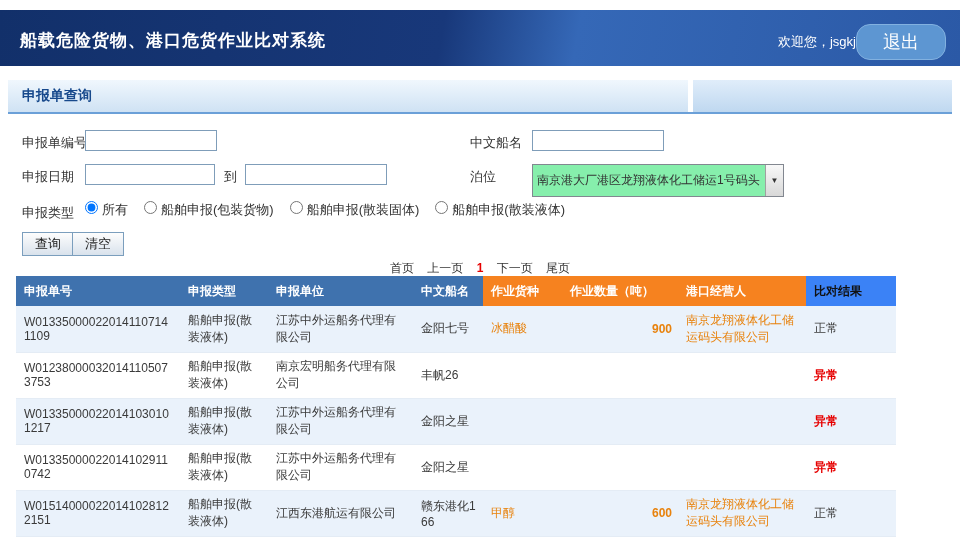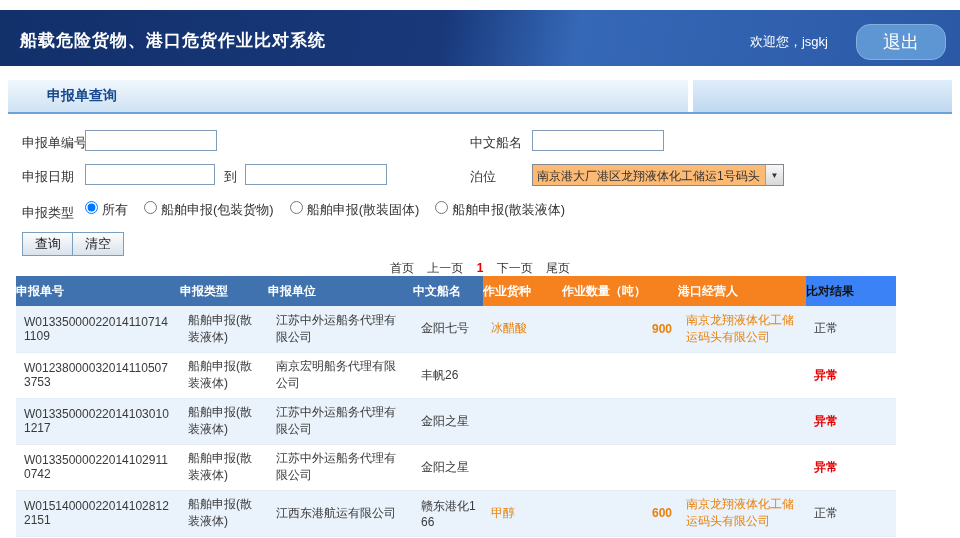--- a/index.html
+++ b/index.html
@@ -10,51 +10,51 @@
   .topbar {
     margin-top: 10px; height: 56px; position: relative;
     background: linear-gradient(100deg, #12306a 0%, #18387a 46%, #3568b7 60%, #2b59a6 100%);
   }
   .topbar-title {
     color: #fff; font-size: 17px; font-weight: bold; letter-spacing: 1px;
     padding: 19px 0 0 20px;
   }
   .topbar-right {
     position: absolute; right: 14px; top: 14px;
-    display: flex; align-items: center; gap: 28px;
+    display: flex; align-items: center; gap: 0;
     color: #fff; font-size: 13px; justify-content: center;
   }
   .logout-btn {
     background: #5d96d2; border: 1px solid #82b1e0; color: #fff;
     border-radius: 14px; padding: 5px 26px; font-size: 18px; cursor: pointer;
   }
 
   
   .section-bar {
     margin: 14px 8px 0 8px; height: 34px; position: relative;
     background: linear-gradient(#f0f7fd, #cfe2f4);
     border-bottom: 2px solid #6ba0d8;
     display: flex; align-items: center;
   }
-  .section-title { color: #17498c; font-weight: bold; font-size: 14px; padding-left: 14px; margin-left: 25px; }
+  .section-title { color: #17498c; font-weight: bold; font-size: 14px; padding-left: 14px; }
   .section-right-block {
     position: absolute; right: 0; top: 0; height: 100%; width: 264px;
     background: linear-gradient(#e0edfa, #bfd8f0); border-left: 5px solid #ffffff;
   }
 
   
   .form-area { position: relative; height: 146px; font-size: 13px; color: #333; }
   .fa-label { position: absolute; white-space: nowrap; }
   .txt-input {
     position: absolute; height: 21px; border: 1px solid #7f9db9; background: #fff;
     font-size: 12px; padding: 0 3px; outline: none;
   }
   .select-box {
-    position: absolute; left: 532px; top: 50px; width: 252px; height: 22px;
-    border: 1px solid #828790; background: #fdba74; display: flex; align-items: flex-end;
+    position: absolute; left: 532px; top: 50px; width: 252px; height: 33px;
+    border: 1px solid #828790; background: #86efac; display: flex; align-items: center;
     cursor: pointer;
   }
   .select-text { flex: 1; padding-left: 4px; font-size: 12px; white-space: nowrap; overflow: hidden; }
   .select-arrow {
     width: 18px; height: 100%; border-left: 1px solid #a0a0a0;
     background: linear-gradient(#f8f8f8, #d8d8d8);
     display: flex; align-items: center; justify-content: center;
     font-size: 8px; color: #333;
   }
   .radio-group { position: absolute; left: 85px; top: 87px; display: flex; align-items: center; }
@@ -72,21 +72,21 @@
   .pagination { height: 16px; text-align: center; font-size: 12px; color: #333; }
   .pagination span { margin: 0 5px; cursor: pointer; }
   .pagination .current { color: #e60000; font-weight: bold; cursor: default; }
 
   
   table.result-table {
     margin-left: 16px; width: 880px; border-collapse: collapse;
     font-size: 12px; table-layout: fixed;
   }
   .result-table th {
-    height: 30px; font-weight: bold; text-align: left; 
+    height: 30px; font-weight: bold; text-align: left; padding-left: 8px;
     color: #fff; white-space: nowrap; overflow: hidden;
   }
   th.h-blue { background: #3f72ae; }
   th.h-orange { background: #f6821f; }
   th.h-result { background: #3b82f6; color: #111; }
   .result-table td {
     height: 46px; padding: 4px 6px 4px 8px; vertical-align: middle;
     border-bottom: 1px solid #e4ecf5; color: #3a3a3a; word-break: break-all; margin-left: 20px;
   }
   tr.alt { background: #eaf2fb; }

